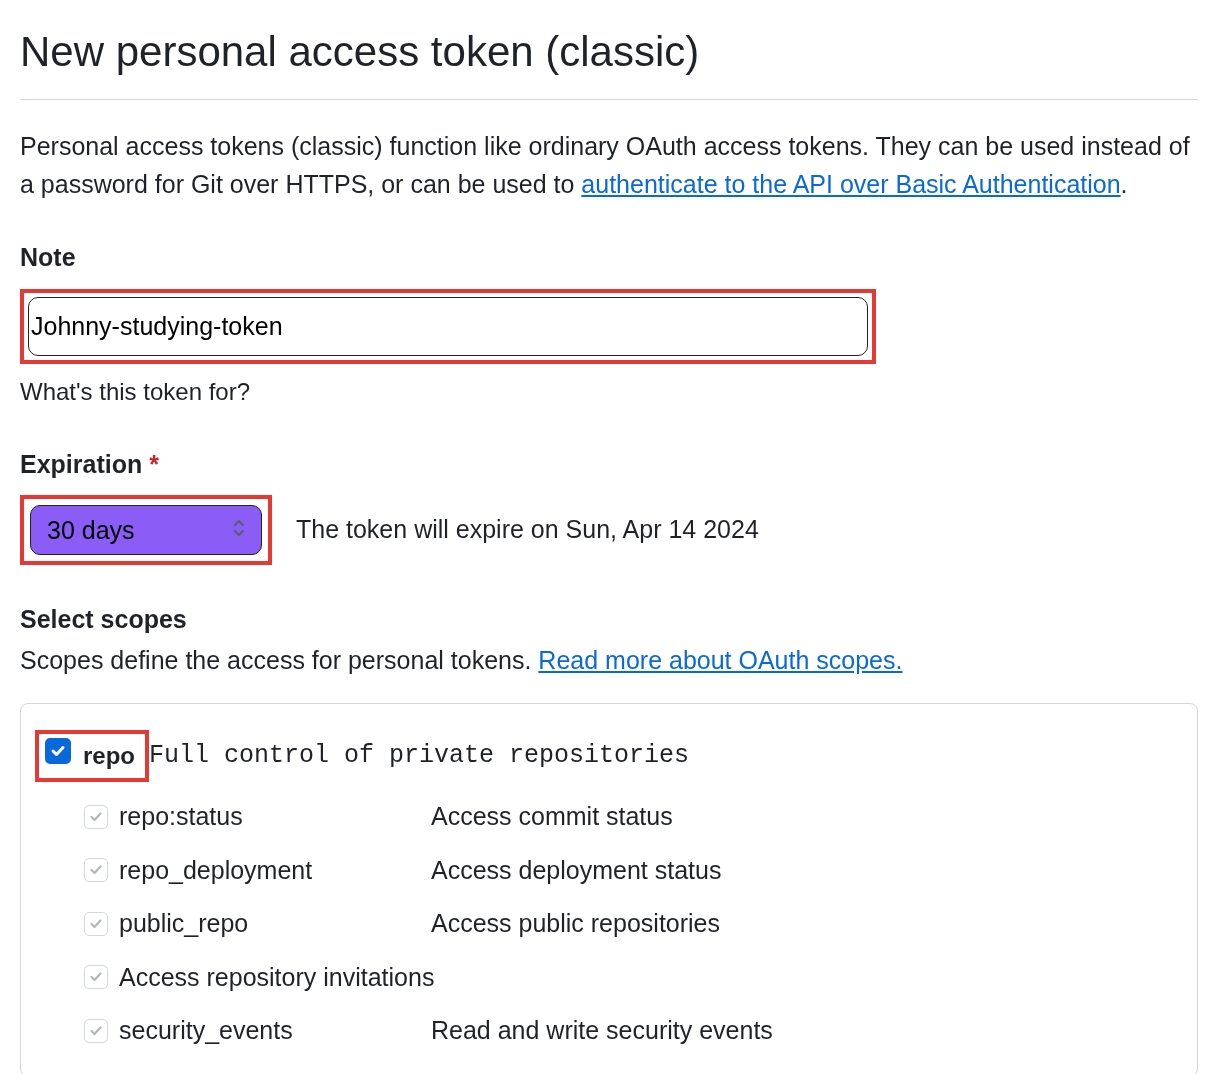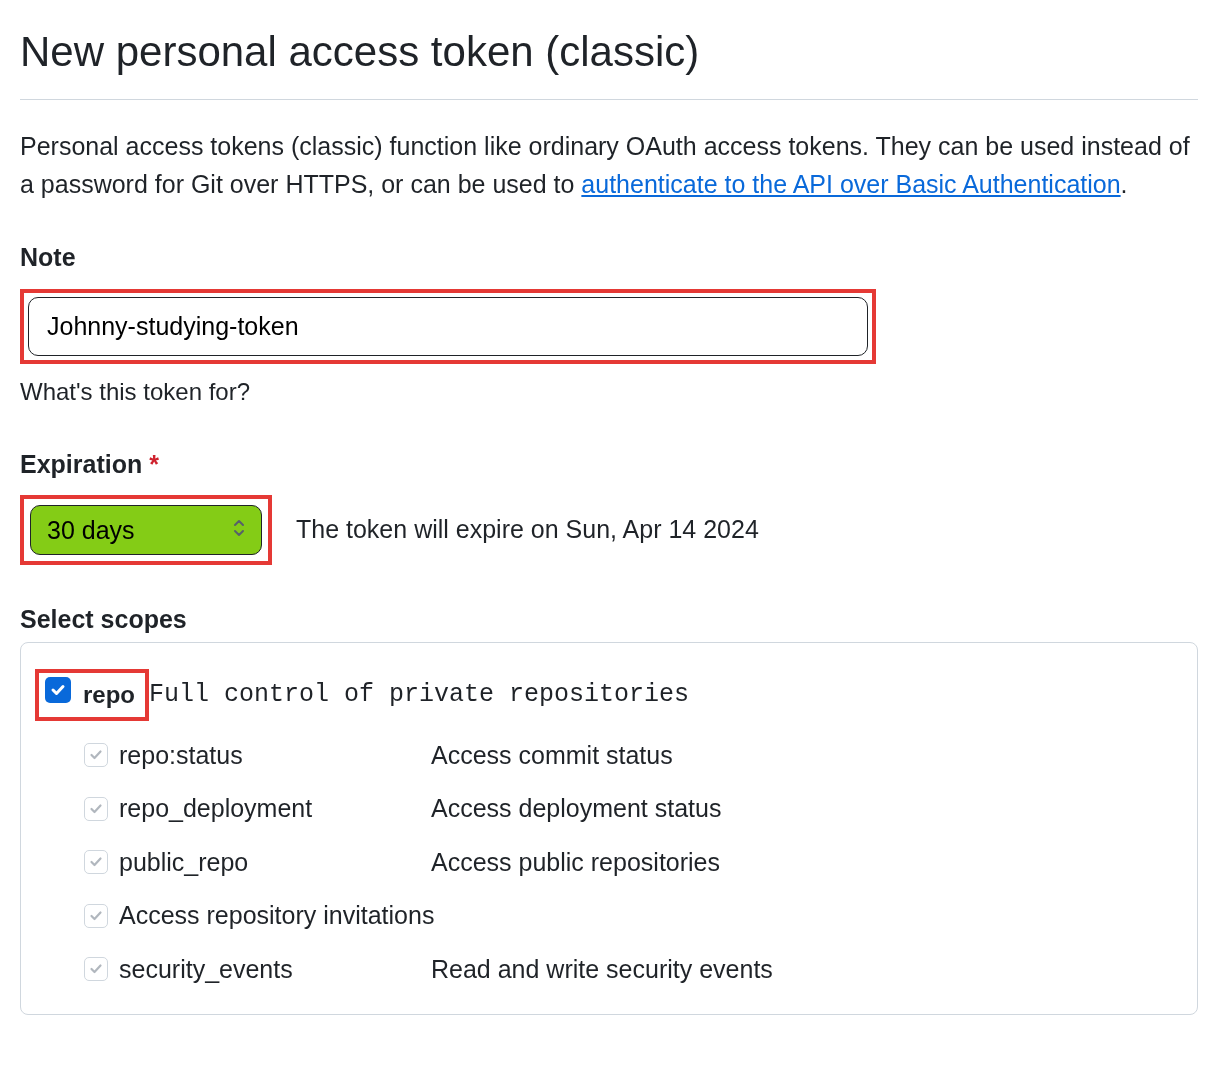--- a/index.html
+++ b/index.html
@@ -42,21 +42,21 @@
     .highlight-red {
       border: 4px solid #e53935;
       display: inline-block;
     }
     .note-input-wrap {
       padding: 4px;
     }
     .note-input {
       width: 840px;
       font-size: 25px;
-      padding: 14px 18px;
+      padding: 14px 2px;
       border: 1px solid #1f2328;
       border-radius: 10px;
       font-family: inherit;
       outline: none;
     }
     .field-hint {
       font-size: 24px;
       color: #1f2328;
       margin-top: 10px;
     }
@@ -68,21 +68,21 @@
     .select-wrap {
       padding: 6px;
       position: relative;
     }
     .select-box {
       width: 232px;
       font-size: 25px;
       padding: 10px 38px 10px 16px;
       border: 1px solid #1f2328;
       border-radius: 10px;
-      background: #84cc16;
+      background: #8b5cf6;
       appearance: none;
       -webkit-appearance: none;
       font-family: inherit;
       cursor: pointer;
     }
     .select-caret {
       position: absolute;
       right: 22px;
       top: 50%;
       transform: translateY(-50%);
@@ -173,20 +173,23 @@
           <path d="M3 13 L7 17 L11 13" stroke="#57606a" stroke-width="2" fill="none" stroke-linecap="round" stroke-linejoin="round"></path>
         </svg>
       </span>
     </div>
     <span class="exp-text">The token will expire on Sun, Apr 14 2024</span>
   </div>
 </div>
 
 <div class="field-group">
   <div class="scopes-heading">Select scopes</div>
+  <div class="scopes-desc">
+    <span>Scopes define the access for personal tokens. </span><a class="link">Read more about OAuth scopes.</a>
+  </div>
 
   <div class="scopes-box">
 
     <div class="scope-row">
       <div class="repo-highlight">
         <div class="checkbox-main">
           <svg width="18" height="18" viewBox="0 0 18 18">
               <path class="check-white" d="M4 9 L7.5 12.5 L14 5.5" stroke-width="3" fill="none" stroke-linecap="round" stroke-linejoin="round"></path>
             </svg>
         </div>

